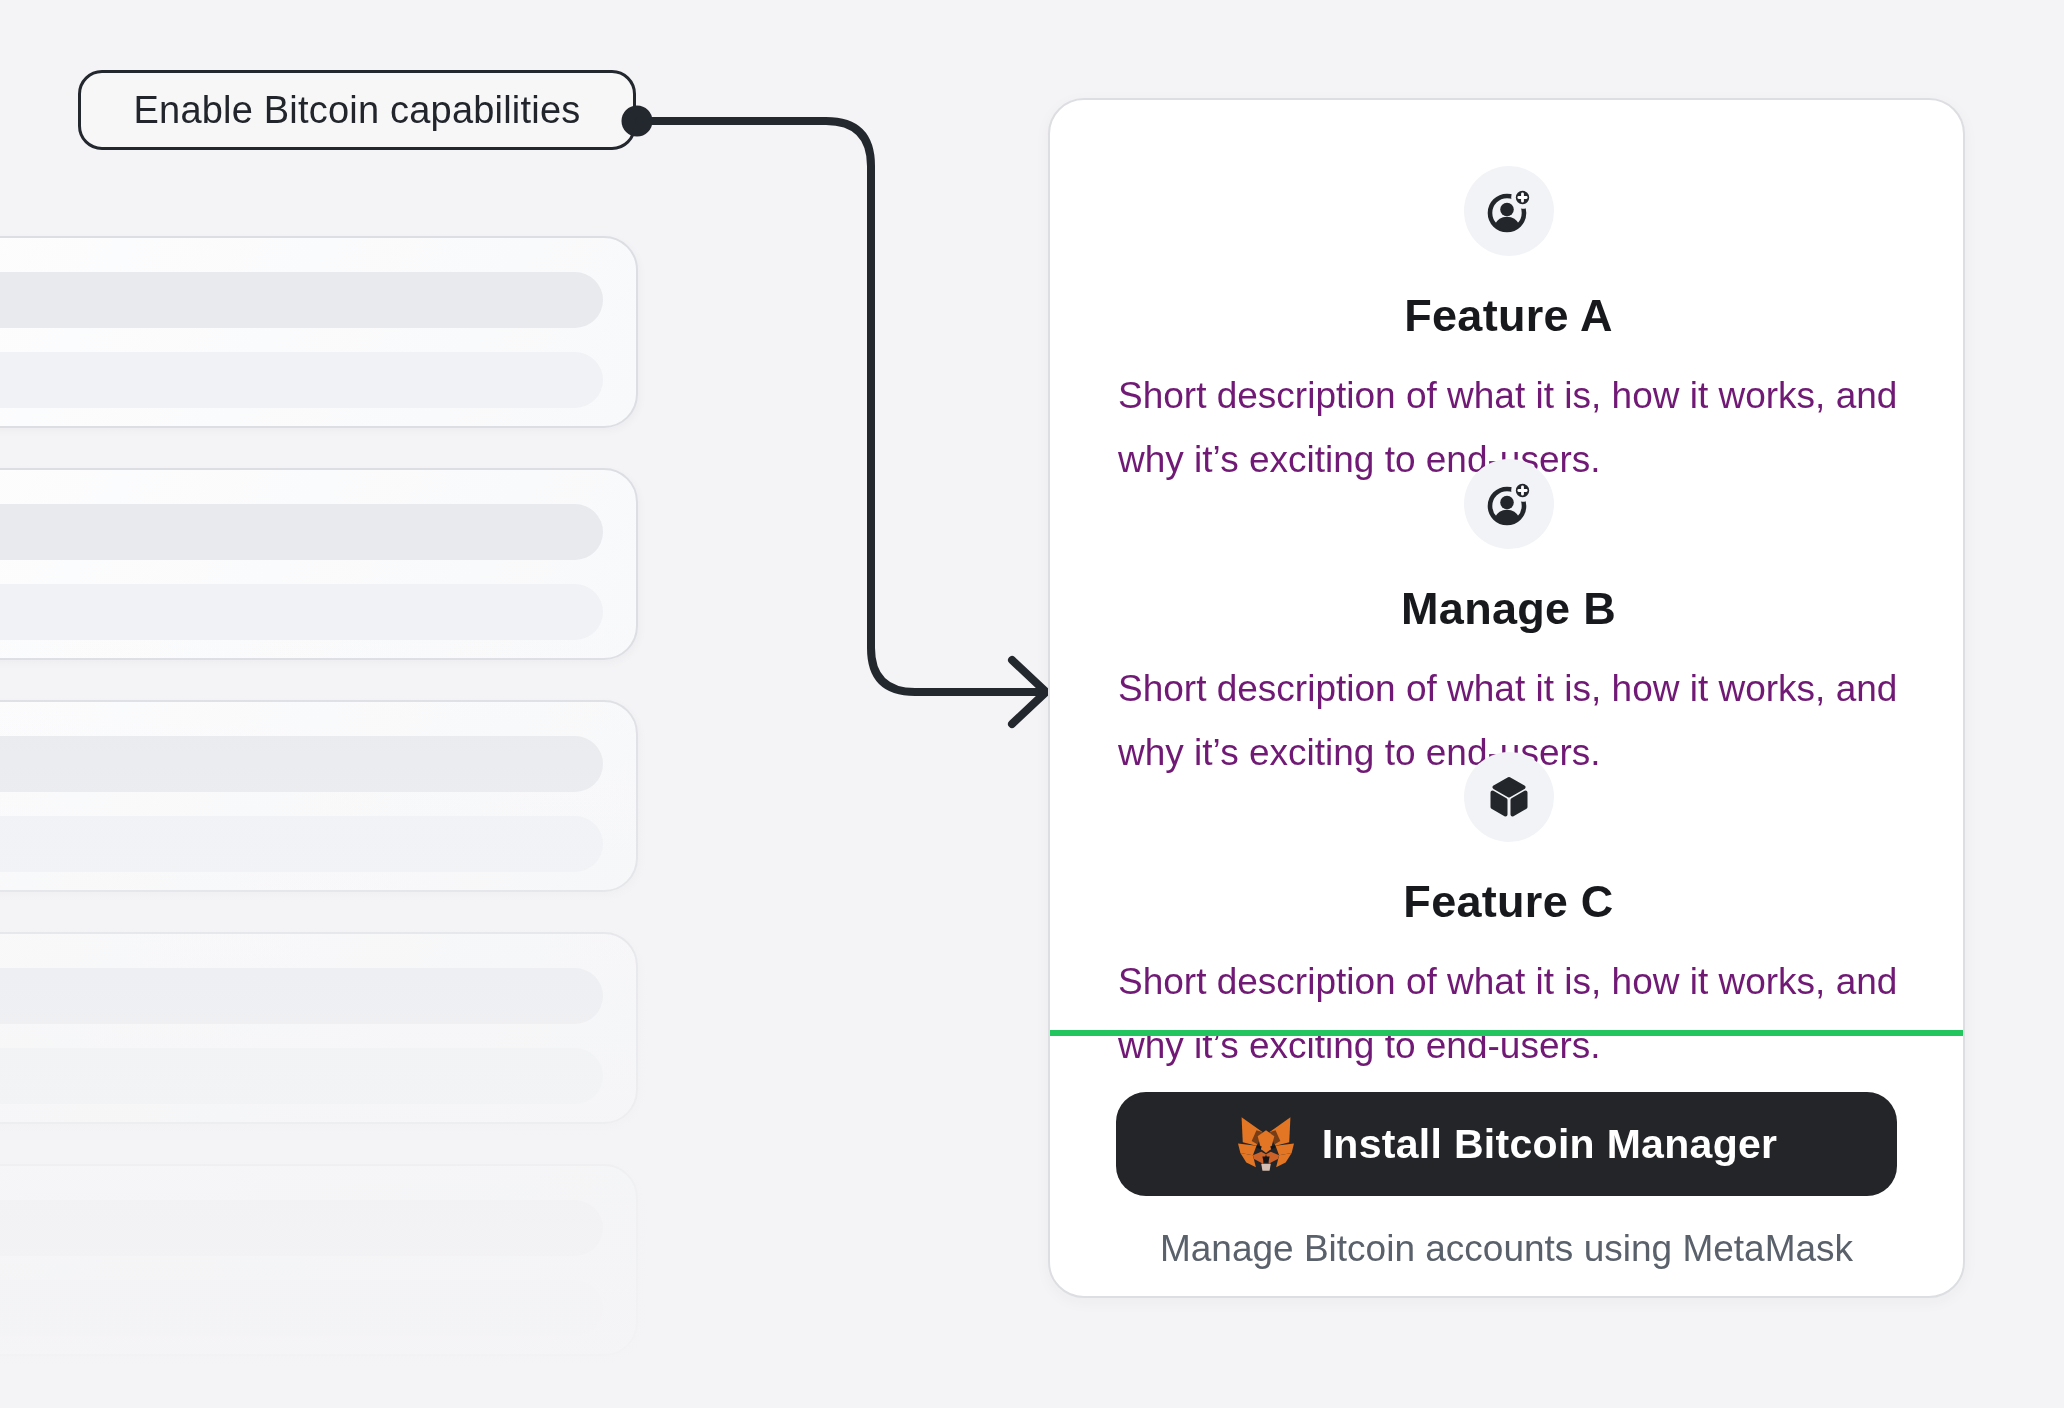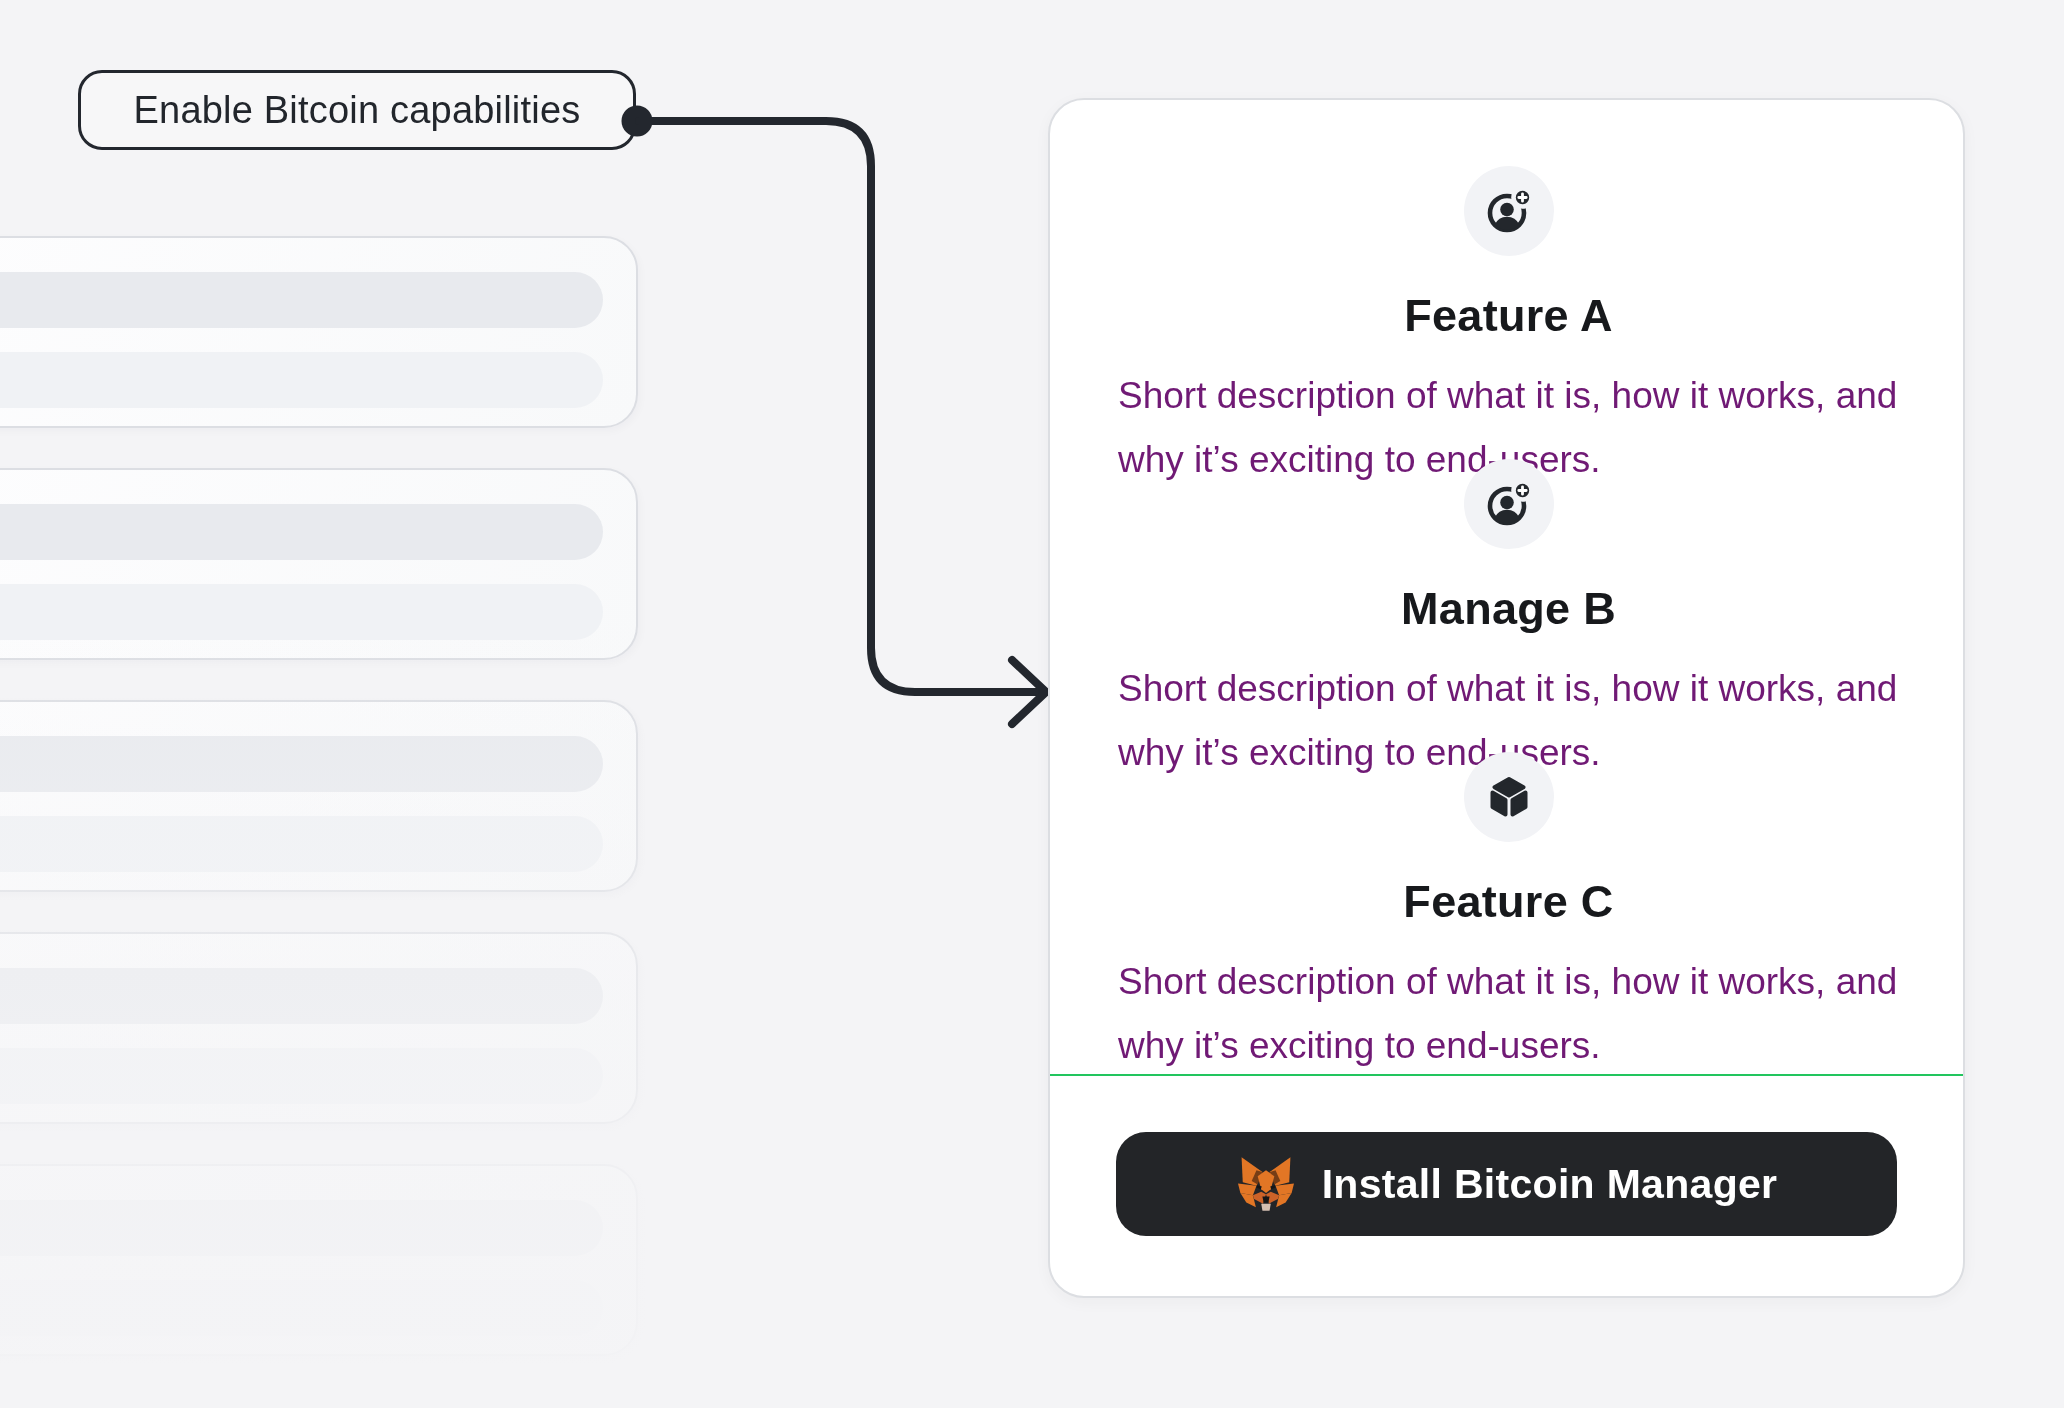--- a/index.html
+++ b/index.html
@@ -47,21 +47,21 @@
   .feature-header{display:flex;align-items:center;gap:34px;flex-direction:column;}
   .badge{
     width:90px;height:90px;border-radius:50%;background:#f2f3f6;flex:0 0 auto;
     display:flex;align-items:center;justify-content:center;
   }
   .feature-title{font-size:45px;font-weight:700;color:#17191c;letter-spacing:.3px;}
   .feature-desc{margin-top:22px;width:835px;font-size:37px;line-height:64px;color:#701a75;}
   
   .panel-footer{
     position:absolute;left:0;right:0;top:930px;bottom:0;box-sizing:border-box;
-    border-top:2px solid #22c55e;padding:56px 66px 16px;margin-top:44px;
+    border-top:6px solid #22c55e;padding:56px 66px 16px;
   }
   .install-btn{
     width:100%;height:104px;border:none;border-radius:30px;background:#232528;
     color:#ffffff;display:flex;align-items:center;justify-content:center;gap:26px;
     font-family:inherit;font-size:41px;font-weight:700;letter-spacing:.3px;cursor:pointer;
   }
   .footer-caption{margin-top:32px;text-align:center;font-size:37px;color:#5a616b;}
 </style>
 </head>
 <body>
@@ -164,15 +164,16 @@
         <polygon points="65,49 57,51 59,56 66,53" fill="#161616"></polygon>
         <polygon points="28,66 42,60 50,64 45,80 30,72" fill="#CC6228"></polygon>
         <polygon points="72,66 58,60 50,64 55,80 70,72" fill="#CC6228"></polygon>
         <polygon points="7,62 28,66 33,86 17,78" fill="#E27625"></polygon>
         <polygon points="93,62 72,66 67,86 83,78" fill="#E27625"></polygon>
         <polygon points="44,68 56,68 54,78 46,78" fill="#161616"></polygon>
         <polygon points="42,80 58,80 56,92 44,92" fill="#D5BFB2"></polygon>
       </svg>
       <span>Install Bitcoin Manager</span>
     </button>
+    <div class="footer-caption">Manage Bitcoin accounts using MetaMask</div>
   </div>
 
 </div>
 
 </body></html>

